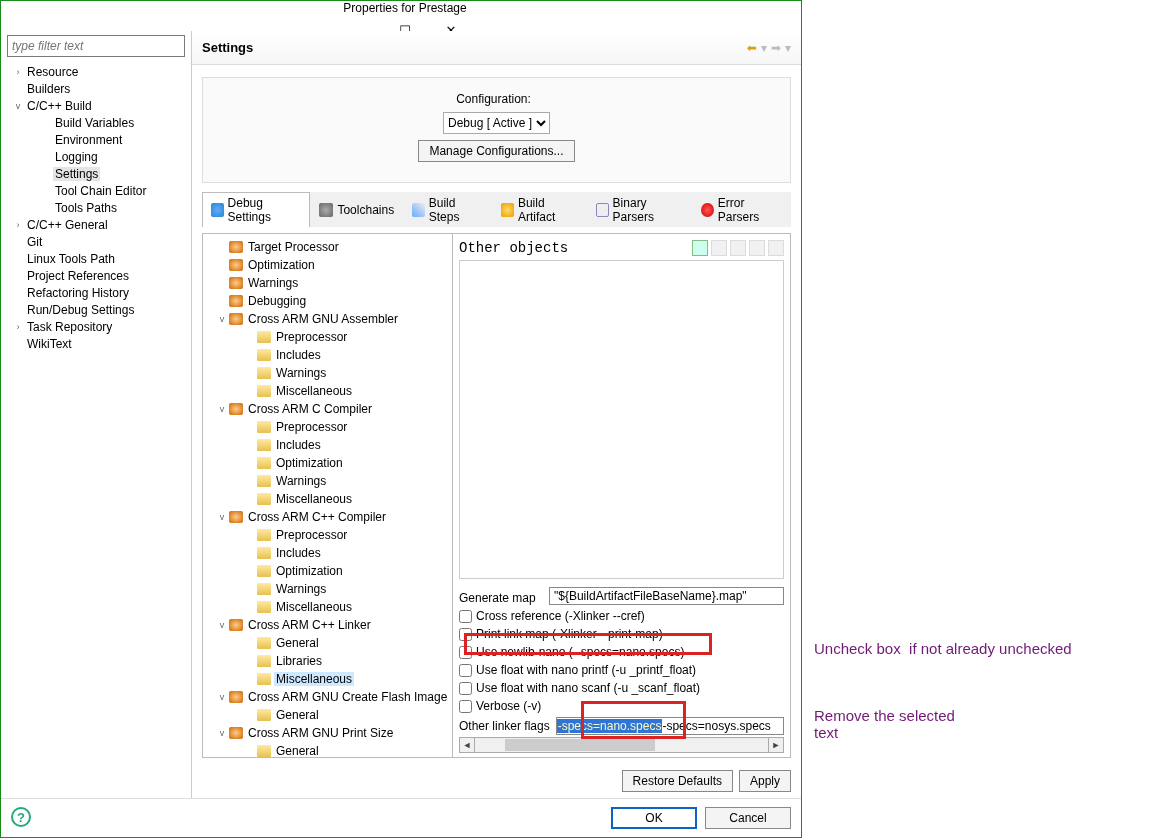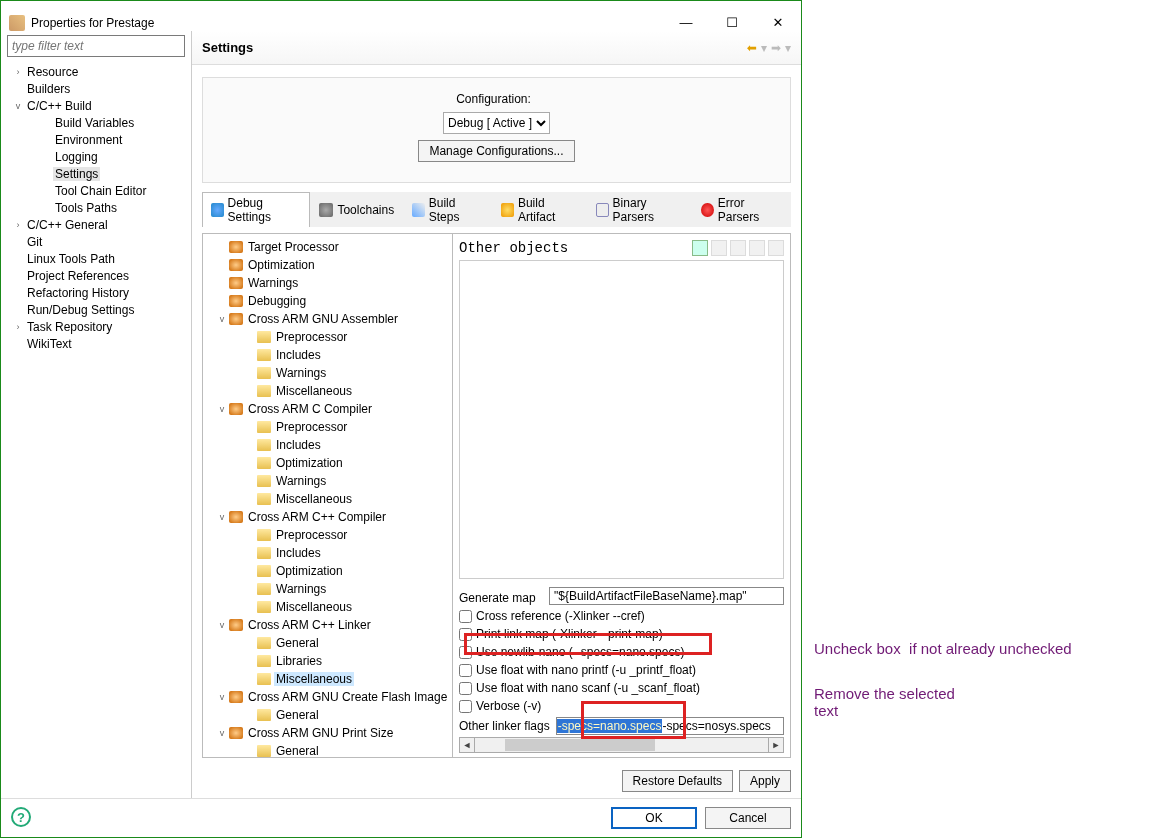--- a/index.html
+++ b/index.html
@@ -1,19 +1,19 @@
 <!DOCTYPE html>
 <html><head>
 <meta charset="utf-8">
 <style>
 * { box-sizing: border-box; font-family: "Segoe UI", Tahoma, sans-serif; }
 body { margin: 0; padding: 0; background: #fff; font-size: 12px; }
 .outer { width: 1152px; height: 838px; position: relative; }
 .window { width: 802px; height: 838px; border: 1px solid #1a8a1a; position: relative; background: #fff; display: flex; flex-direction: column; }
-.titlebar { height: 30px; display: flex; align-items: center; padding: 13px 0 0 8px; }
+.titlebar { height: 30px; display: flex; align-items: center; padding: 0 0 0 8px; flex-direction: column; }
 .titlebar .appicon { width: 16px; height: 16px; margin-right: 6px; background: linear-gradient(45deg,#c96,#e8c080); border-radius: 2px; }
 .titlebar .title { flex: 1; font-size: 12px; }
 .titlebar .btns { display: flex; }
 .titlebar .btns div { width: 46px; height: 30px; display: flex; align-items: center; justify-content: center; font-size: 13px; }
 .body { flex: 1; display: flex; min-height: 0; }
 .sidebar { width: 190px; border-right: 0; display: flex; flex-direction: column; padding: 4px 6px 0 6px; }
 .filter { height: 22px; border: 1px solid #7a7a7a; padding: 2px 4px; font-size: 12px; font-style: italic; color: #666; width: 100%; }
 .tree { margin-top: 6px; font-size: 12px; overflow: auto; }
 .tree-row { display: flex; align-items: center; height: 17px; padding-left: 4px; white-space: nowrap; }
 .tree-row .tw { width: 14px; text-align: center; color: #666; font-size: 9px; cursor: default; user-select: none; }
@@ -433,16 +433,16 @@
   </div>
 
   <span class="help-ico">?</span>
 </div>
 
 <div class="redbox" style="left:464px; top:633px; width:248px; height:22px;"></div>
 <div class="redbox" style="left:581px; top:701px; width:105px; height:38px;"></div>
 <div class="anno" style="left:814px; top:640px;">
   <span>Uncheck box</span>&nbsp;&nbsp;<span>if not already unchecked</span>
 </div>
-<div class="anno" style="left:814px; top:685px;">
+<div class="anno" style="left:814px; top:707px;">
   <span>Remove the selected</span><br><span>text</span>
 </div>
 </div>
 
 </body></html>

